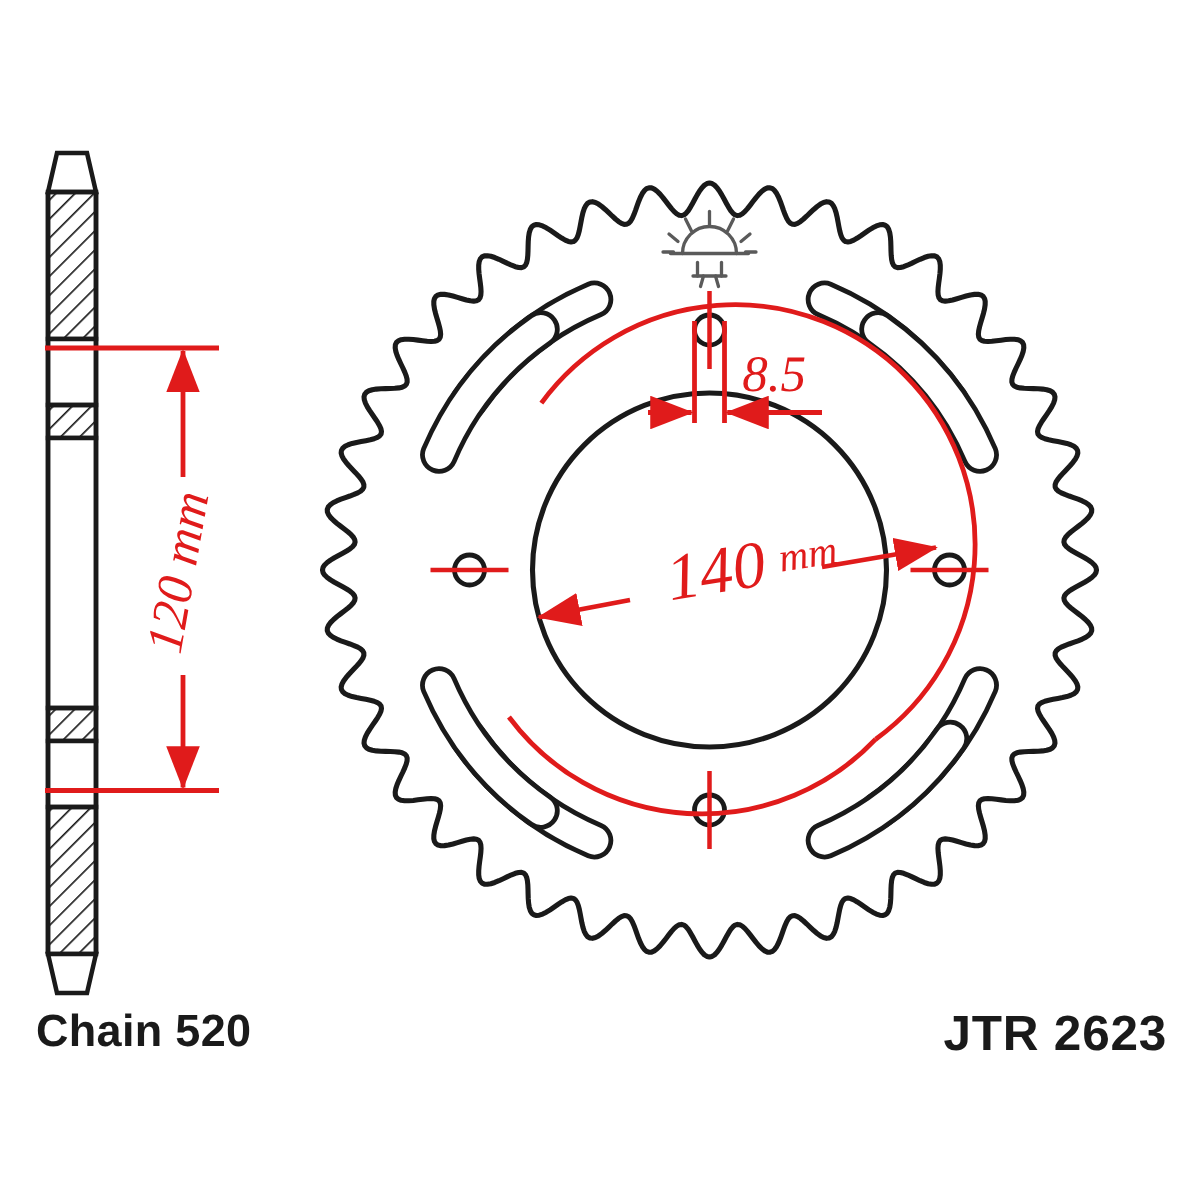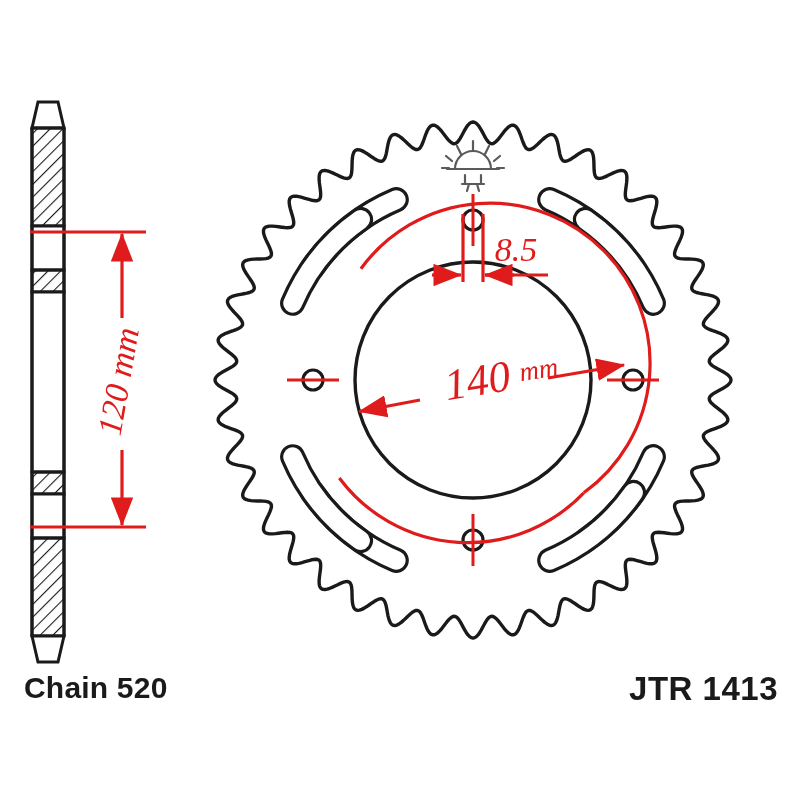--- a/index.html
+++ b/index.html
@@ -160,15 +160,15 @@
       <line x1="483" y1="214" x2="483" y2="282" stroke="#e01b1b" stroke-width="3.2"></line>
       <line x1="432" y1="275" x2="461" y2="275" stroke="#e01b1b" stroke-width="3.2" marker-end="url(#arrowRedEnd)"></line>
       <line x1="514" y1="275" x2="485" y2="275" stroke="#e01b1b" stroke-width="3.2" marker-end="url(#arrowRedEnd)"></line>
       <line x1="485" y1="275" x2="548" y2="275" stroke="#e01b1b" stroke-width="3.2"></line>
       <text x="516" y="253" fill="#e01b1b" font-family="Liberation Serif, serif" font-size="34" font-style="italic" text-anchor="middle" dominant-baseline="middle">8.5</text>
     </g>
 
   </svg>
 
   <div class="label-chain">Chain 520</div>
-  <div class="label-part">JTR 1413</div>
+  <div class="label-part">JTR 2623</div>
 
 </div>
 
 </body></html>

